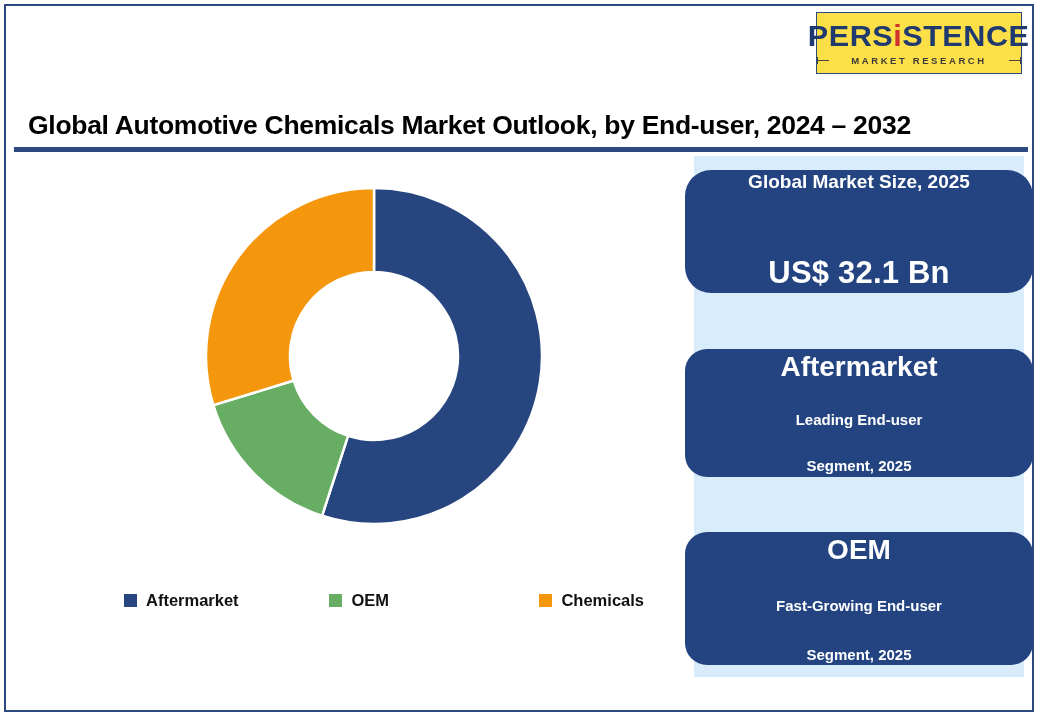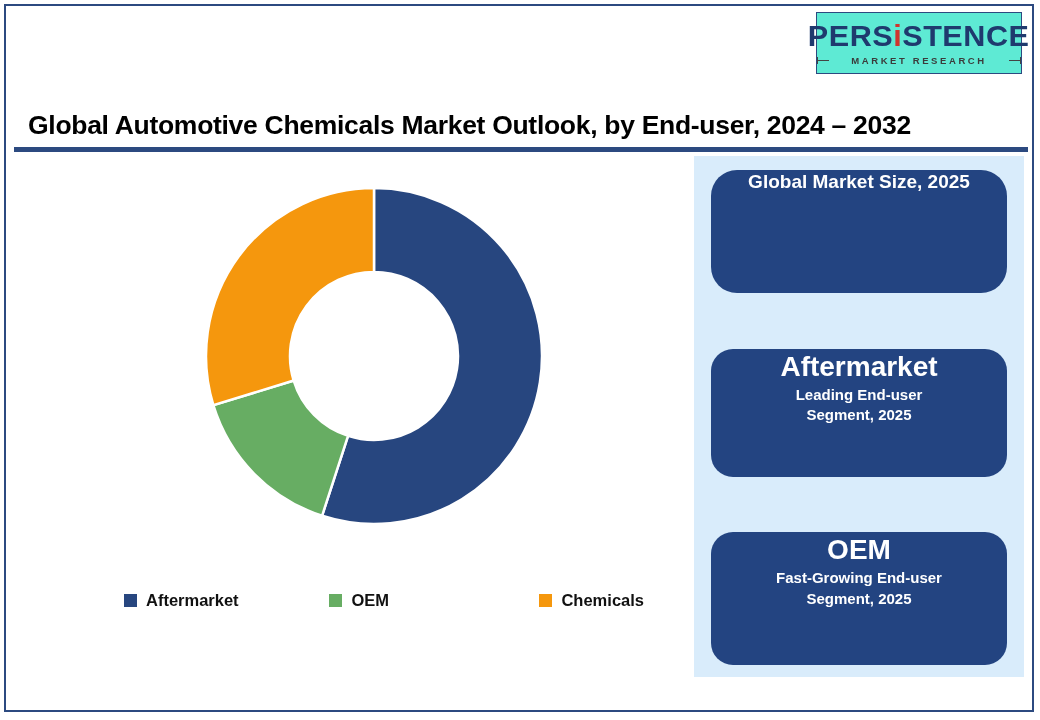--- a/index.html
+++ b/index.html
@@ -30,21 +30,21 @@
 
   
   .logo-box {
     position: absolute;
     right: 10px;
     top: 6px;
     width: 206px;
     height: 62px;
     border: 1px solid #2c4a80;
     box-sizing: border-box;
-    background: #5eead4;
+    background: #fde047;
     display: flex;
     flex-direction: column;
     align-items: center;
     justify-content: center;
   }
   .logo-word {
     font-family: "Liberation Sans", sans-serif;
     font-size: 30px;
     font-weight: bold;
     letter-spacing: 0.5px;
@@ -160,30 +160,30 @@
     height: 521px;
     background: #d9ecfb;
     display: flex;
     flex-direction: column;
     align-items: center;
     justify-content: space-between;
     padding: 14px 0 12px 0;
     box-sizing: border-box;
   }
   .stat-card {
-    width: 296px;
+    width: 348px;
     background: #234481;
     border-radius: 22px;
     color: #ffffff;
     text-align: center;
     box-sizing: border-box;
     display: flex;
     flex-direction: column;
     align-items: center;
-    justify-content: flex-start;
+    justify-content: space-between;
   }
   .stat-card.c0 { height: 123px; border-radius: 26px; }
   .stat-card.c1 { height: 128px; }
   .stat-card.c2 { height: 133px; }
   .stat-small {
     font-size: 19px;
     font-weight: bold;
     line-height: 1.3;
   }
   .stat-big {
@@ -260,20 +260,21 @@
         <span class="legend-swatch" style="background: rgb(245, 151, 13);"></span>
         <span>Chemicals</span>
       </div>
     </div>
   </div>
 
   <div class="side-panel" style="background: rgb(217, 236, 251);">
 
     <div class="stat-card c0" style="background: rgb(35, 68, 129);">
       <div class="stat-small">Global Market Size, 2025</div>
+      <div class="stat-big">US$ 32.1 Bn</div>
     </div>
 
     <div class="stat-card c1" style="background: rgb(35, 68, 129);">
       <div class="stat-head">Aftermarket</div>
       <div class="stat-line">Leading End-user</div>
       <div class="stat-line">Segment, 2025</div>
     </div>
 
     <div class="stat-card c2" style="background: rgb(35, 68, 129);">
       <div class="stat-head">OEM</div>

